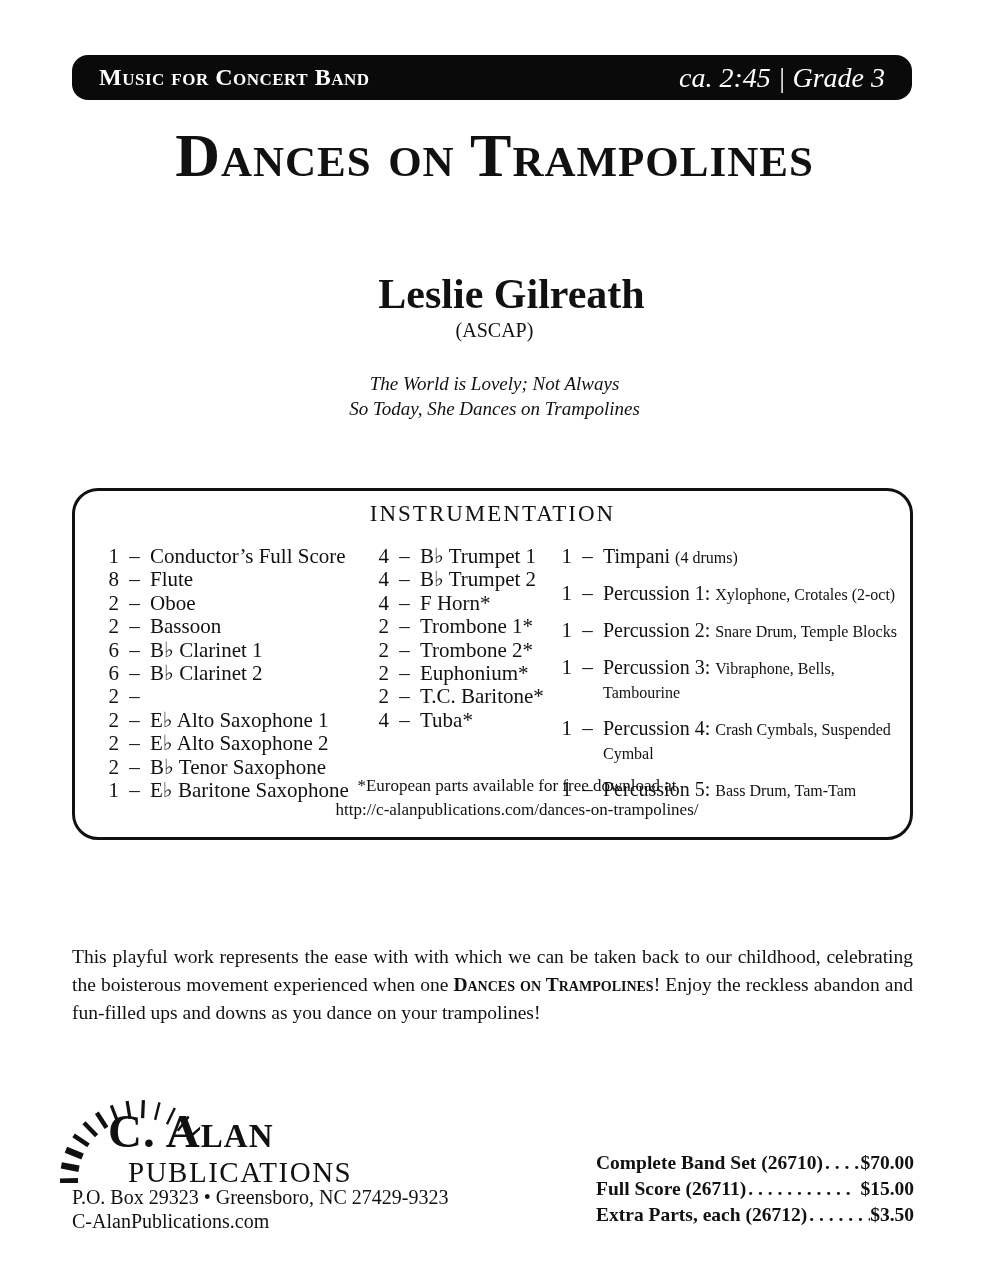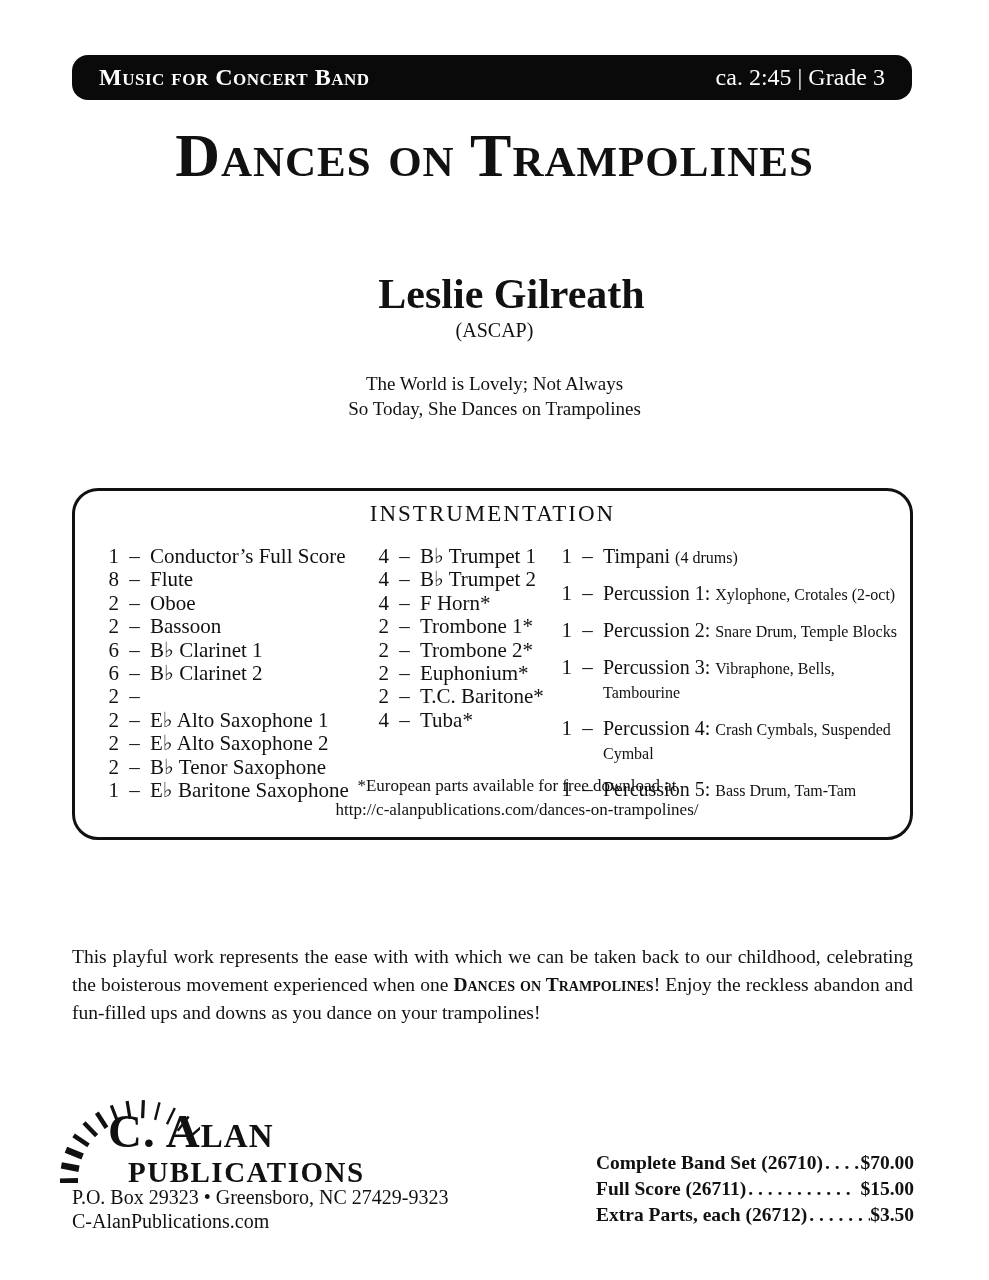--- a/index.html
+++ b/index.html
@@ -4,32 +4,32 @@
 <style>
   html,body{margin:0;padding:0;background:#e8e8e8;}
   .page{position:relative;width:989px;height:1280px;background:#ffffff;margin:0 auto;
         font-family:"Liberation Serif",serif;color:#111;overflow:hidden;}
 
   
   .banner{position:absolute;left:72px;top:55px;width:840px;height:45px;background:#0a0a0a;
           border-radius:16px;display:flex;align-items:center;justify-content:space-between;
           padding:0 27px;box-sizing:border-box;color:#fff;}
   .banner-left{font-variant:small-caps;font-size:24px;letter-spacing:.5px;font-weight:bold;}
-  .banner-right{font-size:24px;}
+  .banner-right{font-size:28px;font-style:italic;}
 
   
   .title{position:absolute;left:0;top:120px;width:100%;text-align:center;
          font-variant:small-caps;font-weight:bold;font-size:62px;letter-spacing:1px;line-height:70px;}
   .subtitle{position:absolute;left:0;top:194px;width:100%;text-align:center;
             font-variant:small-caps;font-weight:bold;font-size:31px;}
   .composer{position:absolute;left:0;top:270px;width:100%;text-align:center;
             font-size:42px;font-weight:bold;line-height:48px;padding-left:17px;}
   .society{position:absolute;left:0;top:319px;width:100%;text-align:center;font-size:20px;}
   .epigraph{position:absolute;left:0;top:371px;width:100%;text-align:center;
-            font-size:19px;line-height:25px;}
+            font-style:italic;font-size:19px;line-height:25px;}
 
   
   .instr-box{position:absolute;left:72px;top:488px;width:841px;height:352px;
              border:3px solid #111;border-radius:26px;box-sizing:border-box;padding-left:8px;}
   .instr-heading{position:absolute;top:10px;left:0;width:100%;text-align:center;
                  font-size:23px;letter-spacing:2px;}
   .col{position:absolute;top:54px;}
   .col1{left:27px;width:275px;}
   .col2{left:297px;width:185px;}
   .col3{left:480px;width:352px;}
@@ -45,21 +45,21 @@
 
   
   .desc{position:absolute;left:72px;top:943px;width:841px;font-size:19.5px;
         line-height:28px;text-align:justify;}
   .desc .em{font-weight:bold;font-variant:small-caps;}
 
   
   .logo-arc{position:absolute;left:50px;top:1068px;}
   .logo-name{position:absolute;left:108px;top:1104px;font-size:47px;font-weight:bold;
              font-variant:small-caps;letter-spacing:1px;}
-  .logo-pub{position:absolute;left:128px;top:1156px;font-size:29px;font-weight:bold;
+  .logo-pub{position:absolute;left:128px;top:1156px;font-size:29px;font-weight:normal;
             letter-spacing:1.5px;}
   .pub-address{position:absolute;left:72px;top:1186px;font-size:20px;}
   .pub-site{position:absolute;left:72px;top:1210px;font-size:20px;}
 
   
   .pricing{position:absolute;left:596px;top:1150px;width:318px;font-size:19.5px;
            font-weight:bold;line-height:26px;}
   .price-row{display:flex;}
   .price-row .plabel{white-space:nowrap;}
   .price-row .pleader{flex:1;overflow:hidden;white-space:nowrap;padding:0 2px;}

